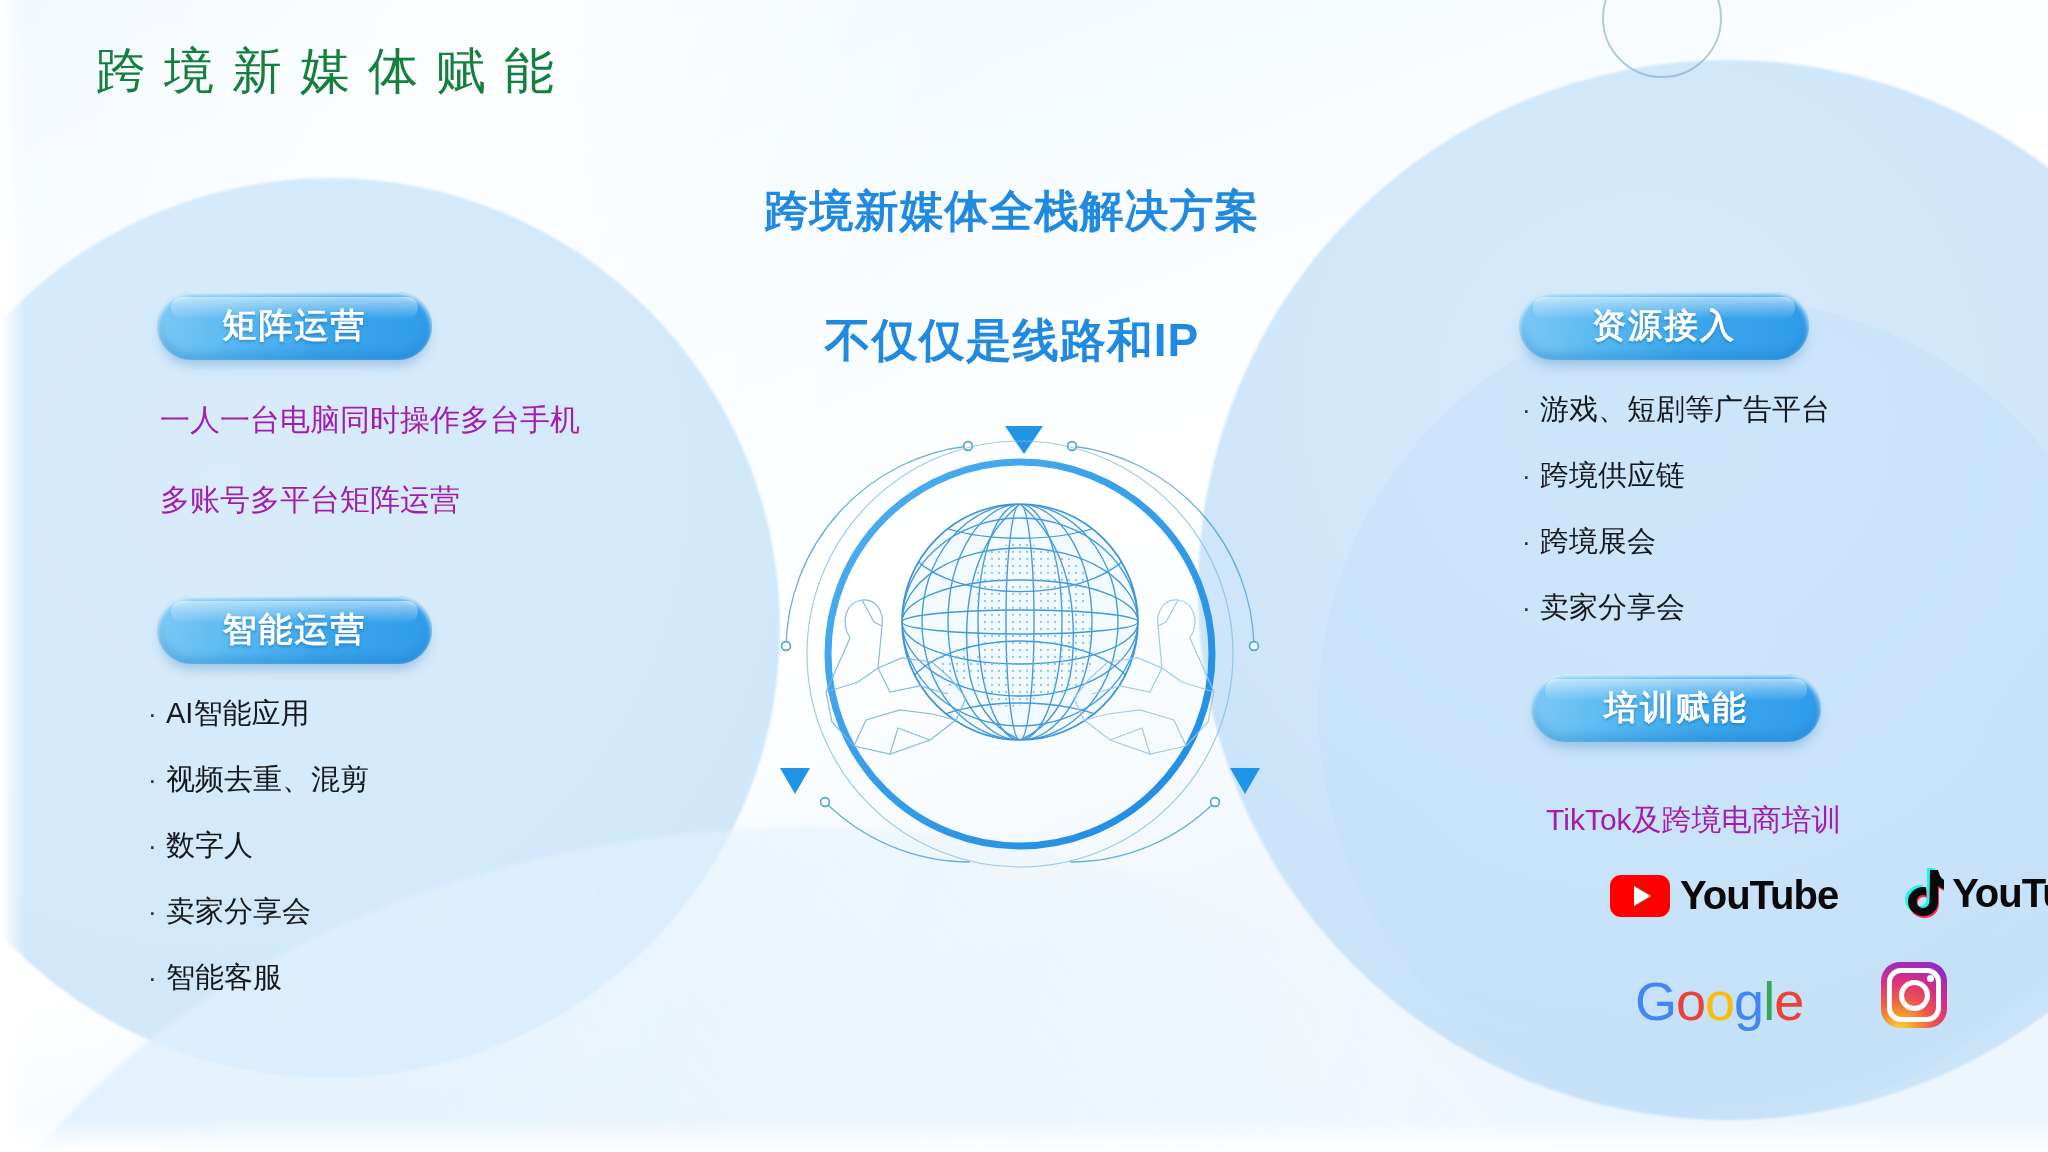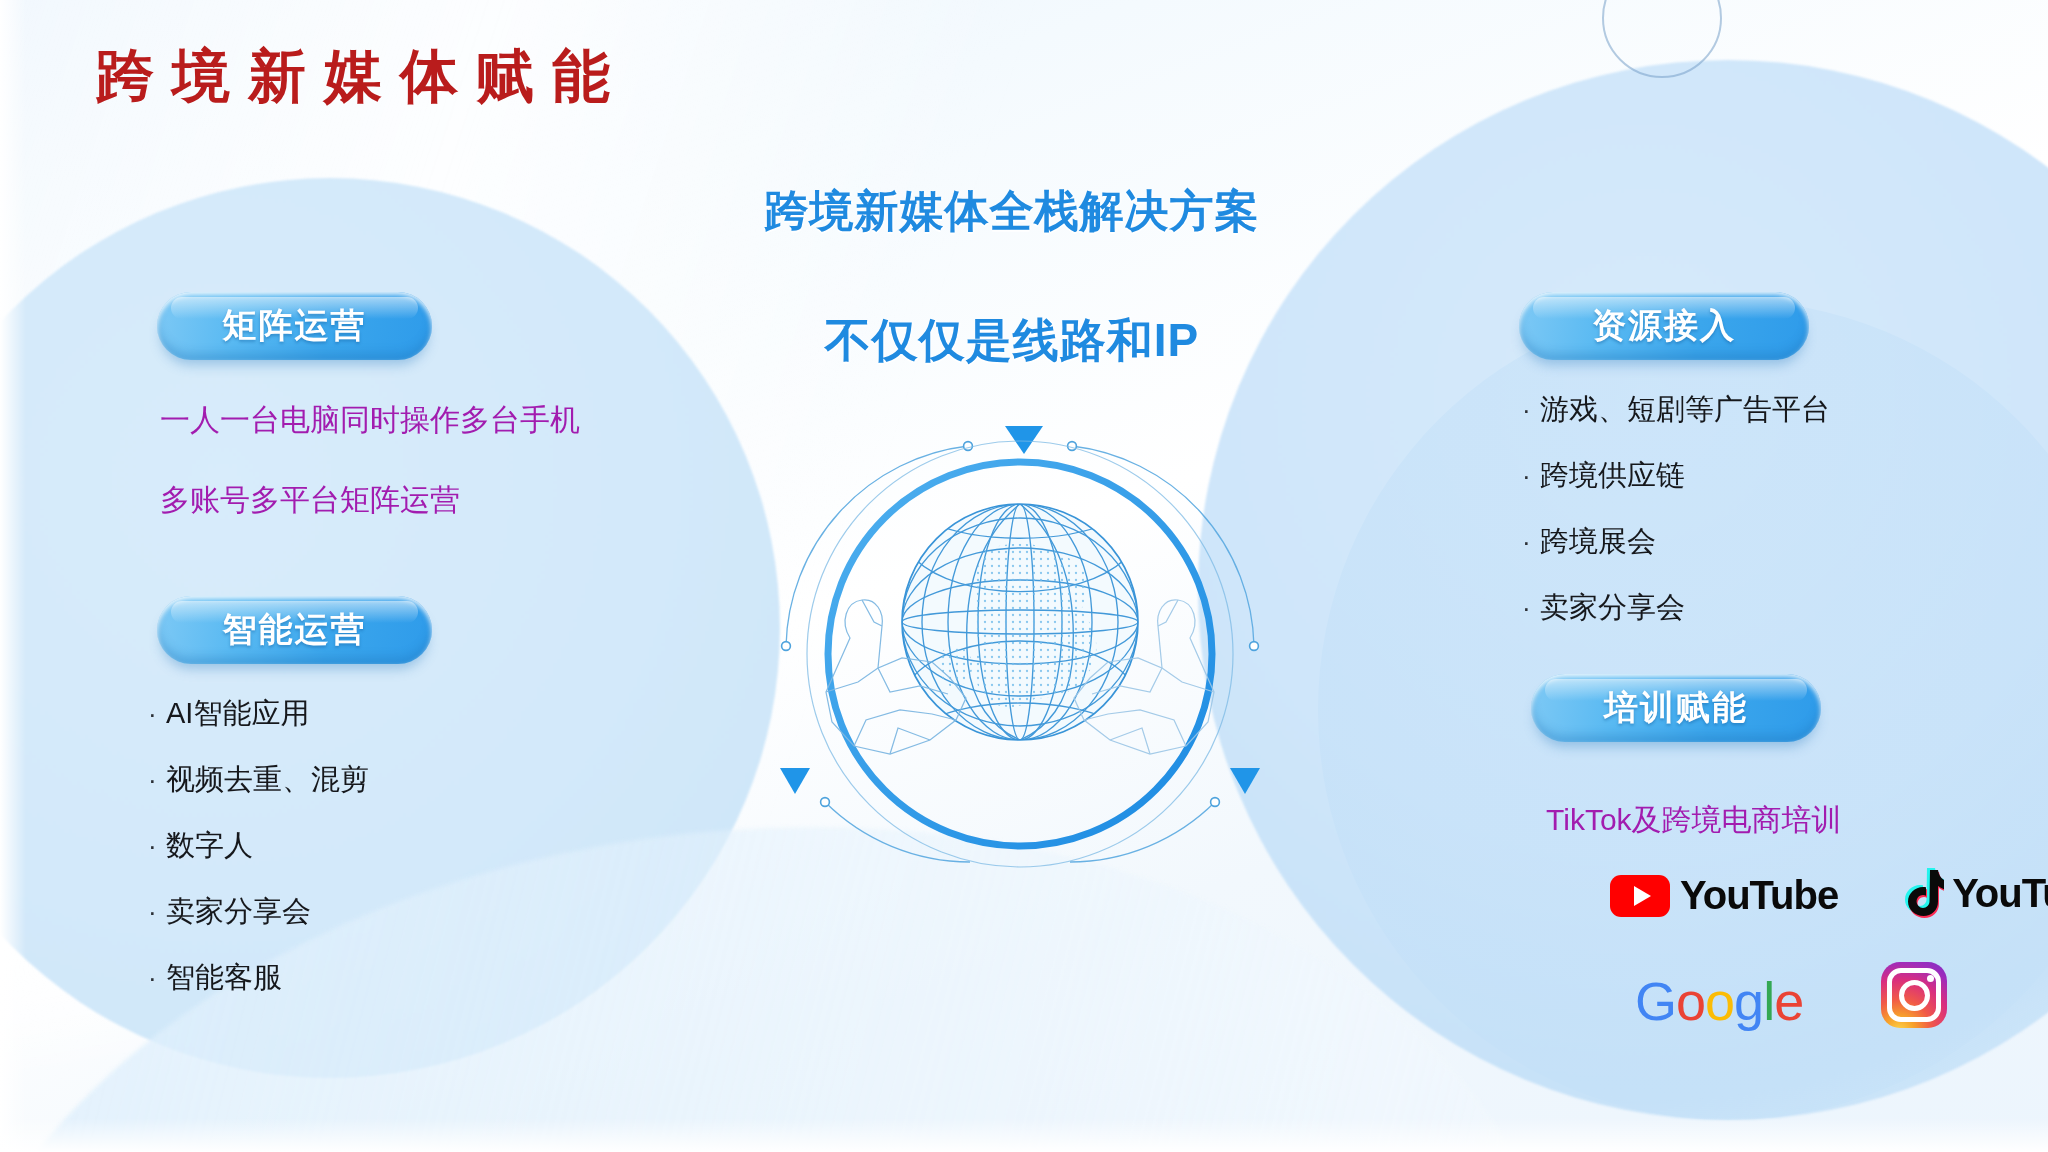--- a/index.html
+++ b/index.html
@@ -45,21 +45,21 @@
   .deco-ring{
     position:absolute;left:1602px;top:-42px;width:116px;height:116px;border-radius:50%;
     border:2px solid rgba(120,160,200,.55);
   }
   .edge-left{position:absolute;left:0;top:0;width:26px;height:100%;background:linear-gradient(90deg,#ffffff,rgba(255,255,255,0));}
   .edge-bottom{position:absolute;left:0;bottom:0;width:100%;height:34px;background:linear-gradient(0deg,#ffffff,rgba(255,255,255,0));}
 
   
   .page-title{
     position:absolute;left:96px;top:44px;
-    font-size:58px;font-weight:700;color:#b91c1c;letter-spacing:18px;
+    font-size:50px;font-weight:400;color:#15803d;letter-spacing:18px;
     line-height:1.1;white-space:nowrap;
   }
 
   
   .center-head{
     position:absolute;left:0;width:2024px;text-align:center;
     color:#1f8ae0;font-weight:900;white-space:nowrap;
     text-shadow:0 2px 0 rgba(255,255,255,.9),2px 0 0 rgba(255,255,255,.55);
   }
   .center-head-1{top:182px;font-size:44px;letter-spacing:1px;}

